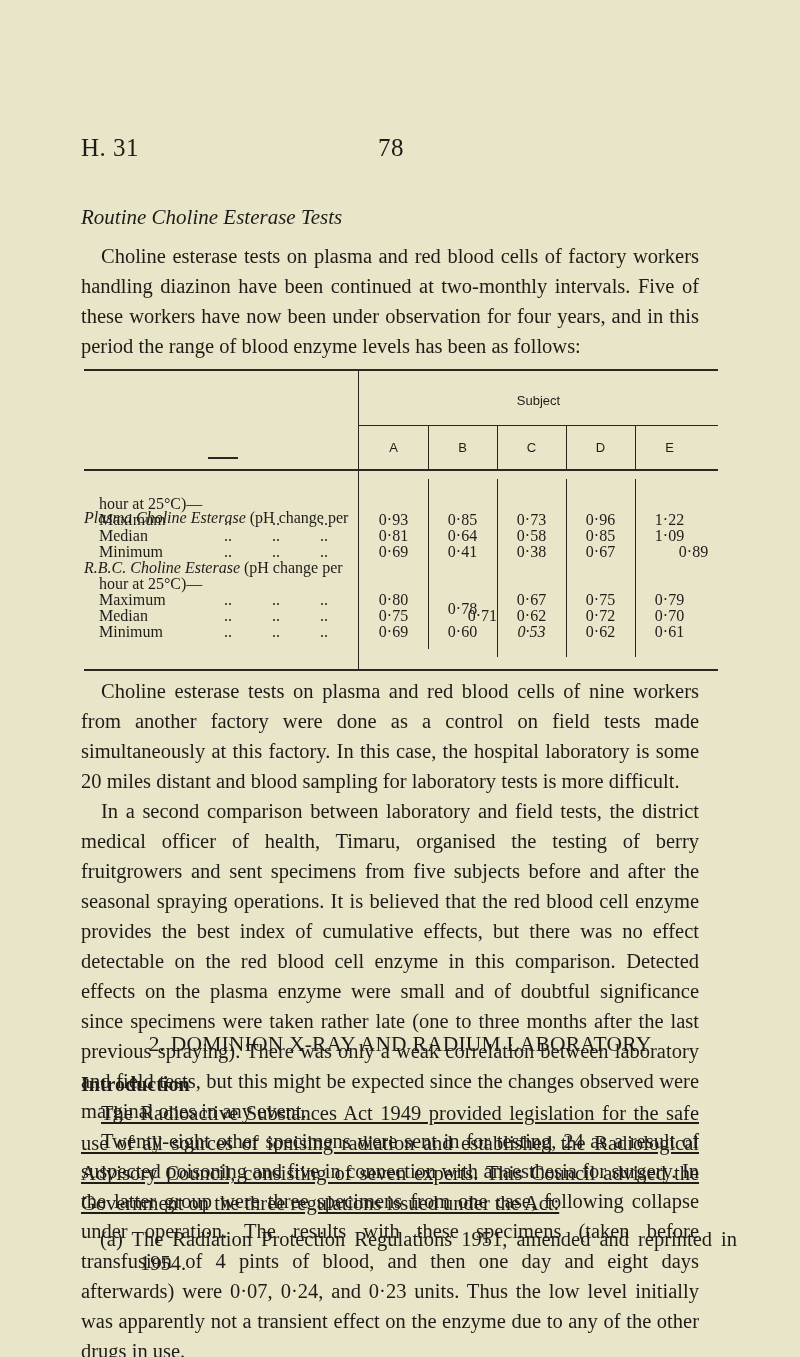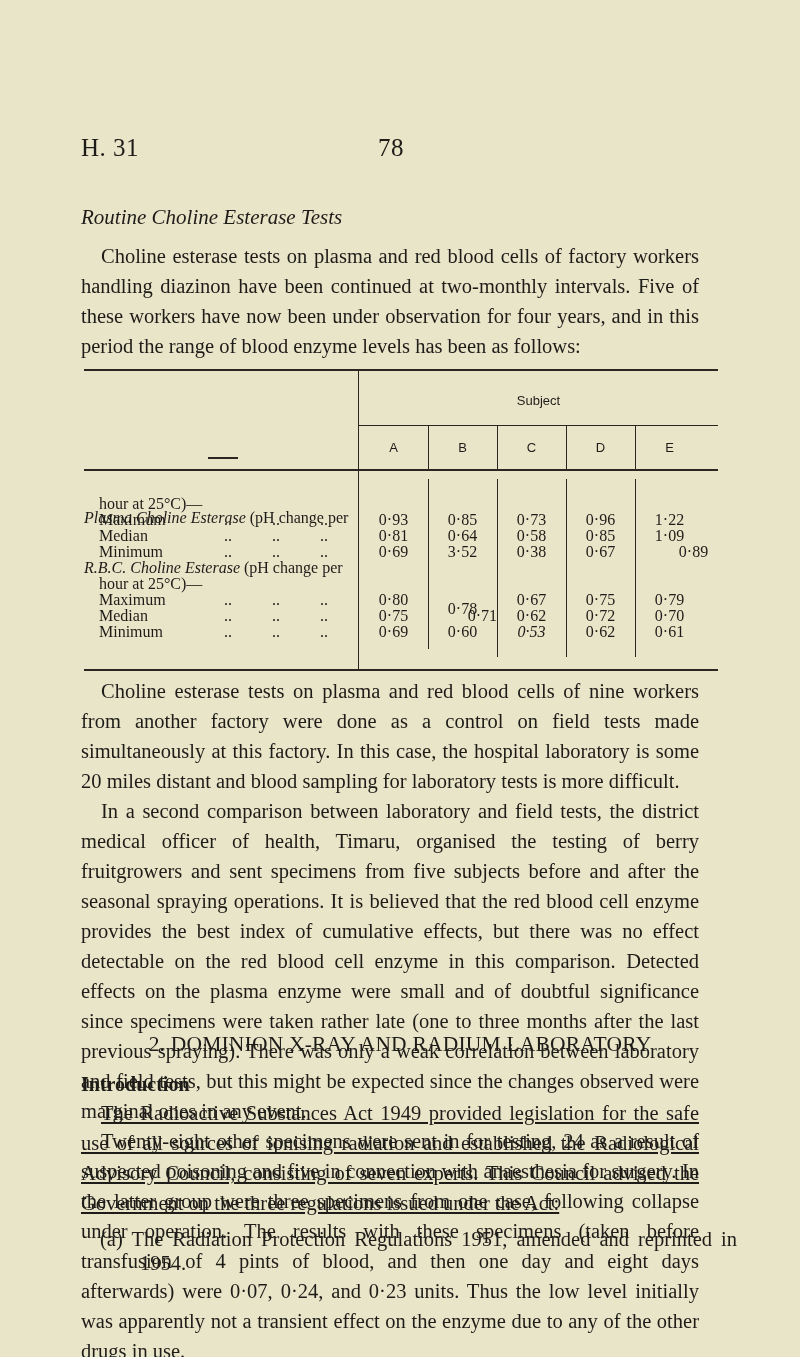--- a/index.html
+++ b/index.html
@@ -110,21 +110,21 @@
         <div class="rowlabel" style="top: 159px; left: 15px;">Median</div>
         <div class="leader" style="top: 159px; left: 140px;">..          ..          ..</div>
         <div class="cell" style="left: 275px; top: 159px; text-align: center;">0·81</div>
         <div class="cell" style="left: 344px; top: 159px;">0·64</div>
         <div class="cell" style="left: 413px; top: 159px;">0·58</div>
         <div class="cell" style="left: 482px; top: 159px;">0·85</div>
         <div class="cell" style="left: 551px; top: 159px;">1·09</div>
         <div class="rowlabel" style="top: 175px; left: 15px;">Minimum</div>
         <div class="leader" style="top: 175px; left: 140px;">..          ..          ..</div>
         <div class="cell" style="left: 275px; top: 175px;">0·69</div>
-        <div class="cell" style="left: 344px; top: 175px;">3·52</div>
+        <div class="cell" style="left: 344px; top: 175px;">0·41</div>
         <div class="cell" style="left: 413px; top: 175px;">0·38</div>
         <div class="cell" style="left: 482px; top: 175px;">0·67</div>
         <div class="cell" style="left: 551px; top: 175px; margin-left: 24px;">0·89</div>
         <div class="rowlabel" style="top: 223px; left: 15px;">Maximum</div>
         <div class="leader" style="top: 223px; left: 140px;">..          ..          ..</div>
         <div class="cell" style="left: 275px; top: 223px;">0·80</div>
         <div class="cell" style="left: 344px; top: 232px;">0·78</div>
         <div class="cell" style="left: 413px; top: 223px;">0·67</div>
         <div class="cell" style="left: 482px; top: 223px;">0·75</div>
         <div class="cell" style="left: 551px; top: 223px;">0·79</div>

